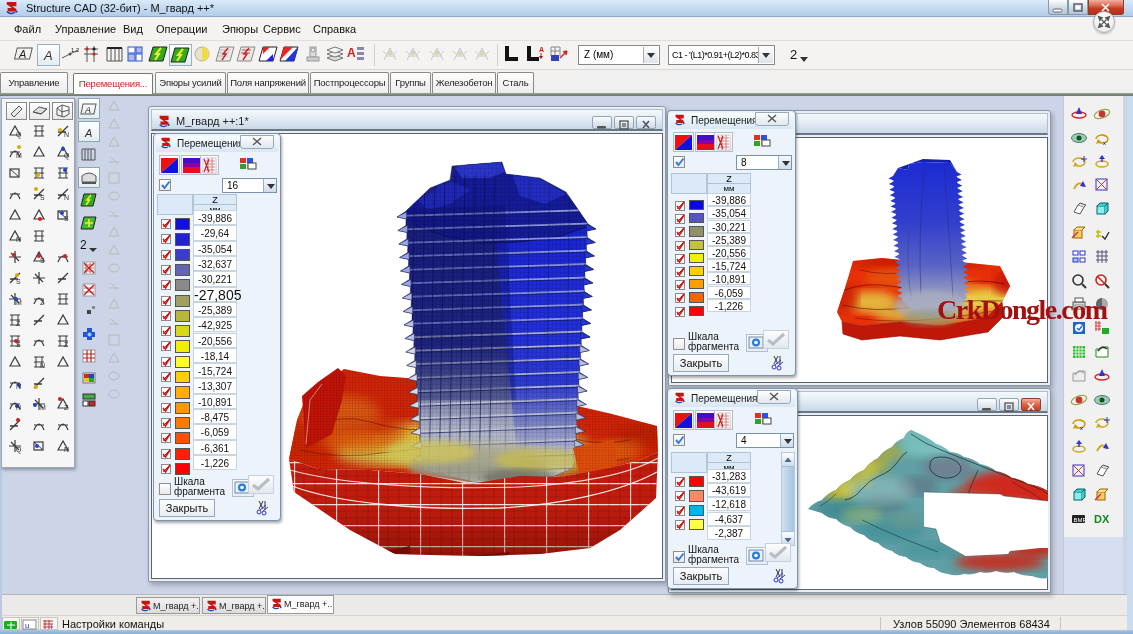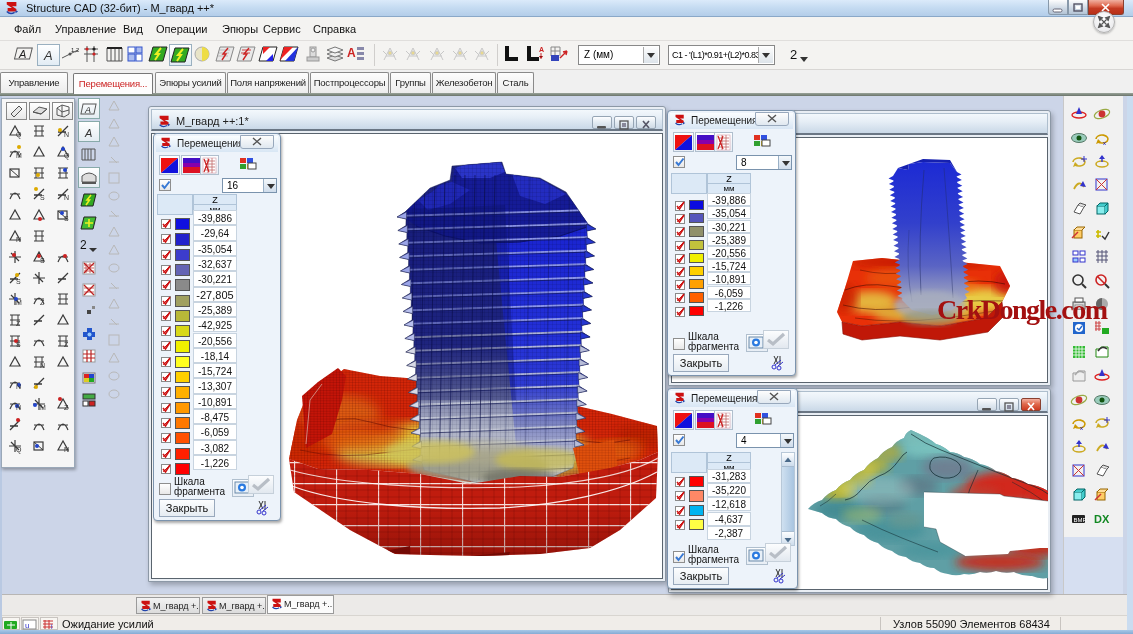--- a/index.html
+++ b/index.html
@@ -809,21 +809,21 @@
     </span>
     <span style="position:absolute;left:21px;top:145.2px;width:15px;height:12.3px;background:#8a8a8a;border:1px solid #555;"></span>
     <span style="position:absolute;left:39px;top:137.3px;width:44px;height:15.3px;background:#fff;border:1px solid #c8d4e0;font-size:10px;text-align:center;line-height:15px;color:#111">-30,221</span>
     <span style="position:absolute;left:7px;top:161.5px;width:10px;height:10px;background:#fff;border:1px solid #8a8a8a;">
       <svg width="10" height="10" style="position:absolute;left:-1px;top:-2px">
         <path d="M2 6 L4.5 9 L9 2" stroke="#cc1111" stroke-width="1.6" fill="none"></path>
         <path d="M2.2 8.8 L8.8 2.2" stroke="#cc1111" stroke-width="1" fill="none"></path>
       </svg>
     </span>
     <span style="position:absolute;left:21px;top:160.5px;width:15px;height:12.3px;background:#a0a060;border:1px solid #555;"></span>
-    <span style="position:absolute;left:39px;top:152.6px;width:44px;height:15.3px;background:#fff;border:1px solid #c8d4e0;font-size:11px;text-align:center;line-height:15px;color:#111">-27,805</span>
+    <span style="position:absolute;left:39px;top:152.6px;width:44px;height:15.3px;background:#fff;border:1px solid #c8d4e0;font-size:14px;text-align:center;line-height:15px;color:#111">-27,805</span>
     <span style="position:absolute;left:7px;top:176.8px;width:10px;height:10px;background:#fff;border:1px solid #8a8a8a;">
       <svg width="10" height="10" style="position:absolute;left:-1px;top:-2px">
         <path d="M2 6 L4.5 9 L9 2" stroke="#cc1111" stroke-width="1.6" fill="none"></path>
         <path d="M2.2 8.8 L8.8 2.2" stroke="#cc1111" stroke-width="1" fill="none"></path>
       </svg>
     </span>
     <span style="position:absolute;left:21px;top:175.8px;width:15px;height:12.3px;background:#b8b838;border:1px solid #555;"></span>
     <span style="position:absolute;left:39px;top:167.9px;width:44px;height:15.3px;background:#fff;border:1px solid #c8d4e0;font-size:10px;text-align:center;line-height:15px;color:#111">-25,389</span>
     <span style="position:absolute;left:7px;top:192.10000000000002px;width:10px;height:10px;background:#fff;border:1px solid #8a8a8a;">
       <svg width="10" height="10" style="position:absolute;left:-1px;top:-2px">
@@ -889,21 +889,21 @@
     </span>
     <span style="position:absolute;left:21px;top:298.2px;width:15px;height:12.3px;background:#ff5000;border:1px solid #555;"></span>
     <span style="position:absolute;left:39px;top:290.3px;width:44px;height:15.3px;background:#fff;border:1px solid #c8d4e0;font-size:10px;text-align:center;line-height:15px;color:#111">-6,059</span>
     <span style="position:absolute;left:7px;top:314.5px;width:10px;height:10px;background:#fff;border:1px solid #8a8a8a;">
       <svg width="10" height="10" style="position:absolute;left:-1px;top:-2px">
         <path d="M2 6 L4.5 9 L9 2" stroke="#cc1111" stroke-width="1.6" fill="none"></path>
         <path d="M2.2 8.8 L8.8 2.2" stroke="#cc1111" stroke-width="1" fill="none"></path>
       </svg>
     </span>
     <span style="position:absolute;left:21px;top:313.5px;width:15px;height:12.3px;background:#ff2000;border:1px solid #555;"></span>
-    <span style="position:absolute;left:39px;top:305.6px;width:44px;height:15.3px;background:#fff;border:1px solid #c8d4e0;font-size:10px;text-align:center;line-height:15px;color:#111">-3,082</span>
+    <span style="position:absolute;left:39px;top:305.6px;width:44px;height:15.3px;background:#fff;border:1px solid #c8d4e0;font-size:10px;text-align:center;line-height:15px;color:#111">-6,361</span>
     <span style="position:absolute;left:7px;top:329.8px;width:10px;height:10px;background:#fff;border:1px solid #8a8a8a;">
       <svg width="10" height="10" style="position:absolute;left:-1px;top:-2px">
         <path d="M2 6 L4.5 9 L9 2" stroke="#cc1111" stroke-width="1.6" fill="none"></path>
         <path d="M2.2 8.8 L8.8 2.2" stroke="#cc1111" stroke-width="1" fill="none"></path>
       </svg>
     </span>
     <span style="position:absolute;left:21px;top:328.8px;width:15px;height:12.3px;background:#ff0000;border:1px solid #555;"></span>
     <span style="position:absolute;left:39px;top:320.9px;width:44px;height:15.3px;background:#fff;border:1px solid #c8d4e0;font-size:10px;text-align:center;line-height:15px;color:#111">-1,226</span>
     <span style="position:absolute;left:5px;top:349px;width:12px;height:12px;background:linear-gradient(#fff,#e8e8e8);border:1px solid #8e8e8e;"></span>
     <span style="position:absolute;left:20px;top:343px;font-size:10px;line-height:10px;color:#111">Шкала<br>фрагмента</span>
@@ -1229,21 +1229,21 @@
     </span>
     <span style="position:absolute;left:21px;top:87.0px;width:15px;height:11.3px;background:#ff0000;border:1px solid #555;"></span>
     <span style="position:absolute;left:39px;top:79.6px;width:44px;height:14.3px;background:#fff;border:1px solid #c8d4e0;font-size:10px;text-align:center;line-height:14px;color:#111">-31,283</span>
     <span style="position:absolute;left:7px;top:102.3px;width:10px;height:10px;background:#fff;border:1px solid #8a8a8a;">
       <svg width="10" height="10" style="position:absolute;left:-1px;top:-2px">
         <path d="M2 6 L4.5 9 L9 2" stroke="#cc1111" stroke-width="1.6" fill="none"></path>
         <path d="M2.2 8.8 L8.8 2.2" stroke="#cc1111" stroke-width="1" fill="none"></path>
       </svg>
     </span>
     <span style="position:absolute;left:21px;top:101.3px;width:15px;height:11.3px;background:#ff8866;border:1px solid #555;"></span>
-    <span style="position:absolute;left:39px;top:93.9px;width:44px;height:14.3px;background:#fff;border:1px solid #c8d4e0;font-size:10px;text-align:center;line-height:14px;color:#111">-35,220</span>
+    <span style="position:absolute;left:39px;top:93.9px;width:44px;height:14.3px;background:#fff;border:1px solid #c8d4e0;font-size:10px;text-align:center;line-height:14px;color:#111">-43,619</span>
     <span style="position:absolute;left:7px;top:116.6px;width:10px;height:10px;background:#fff;border:1px solid #8a8a8a;">
       <svg width="10" height="10" style="position:absolute;left:-1px;top:-2px">
         <path d="M2 6 L4.5 9 L9 2" stroke="#cc1111" stroke-width="1.6" fill="none"></path>
         <path d="M2.2 8.8 L8.8 2.2" stroke="#cc1111" stroke-width="1" fill="none"></path>
       </svg>
     </span>
     <span style="position:absolute;left:21px;top:115.6px;width:15px;height:11.3px;background:#00b4f0;border:1px solid #555;"></span>
     <span style="position:absolute;left:39px;top:108.2px;width:44px;height:14.3px;background:#fff;border:1px solid #c8d4e0;font-size:10px;text-align:center;line-height:14px;color:#111">-12,618</span>
     <span style="position:absolute;left:7px;top:130.9px;width:10px;height:10px;background:#fff;border:1px solid #8a8a8a;">
       <svg width="10" height="10" style="position:absolute;left:-1px;top:-2px">
@@ -1466,19 +1466,19 @@
         <path d="M4 7 h8 M8 4 v7" stroke="#fff"></path>
       </svg></span>
     <span class="abs" style="left:21px;top:1px;width:18px;height:13px;border:1px solid #c8c4c0;background:#f8f6f2;text-align:center"><svg width="16" height="13">
         <rect x="1" y="2" width="13" height="9" fill="#fff" stroke="#888"></rect>
         <text x="3" y="10" font-size="8" fill="#33c">u</text>
       </svg></span>
     <span class="abs" style="left:40px;top:1px;width:18px;height:13px;border:1px solid #c8c4c0;background:#f8f6f2;text-align:center"><svg width="16" height="13">
         <path d="M2 3 h10 M2 6 h10 M2 9 h10 M4 2 v9 M8 2 v9" stroke="#c33"></path>
         <text x="10" y="11" font-size="7" fill="#33c">i</text>
       </svg></span>
-    <span class="abs" style="left:62px;top:2px;color:#111">Ожидание усилий</span>
+    <span class="abs" style="left:62px;top:2px;color:#111">Настройки команды</span>
     <span class="abs" style="left:880px;top:1px;width:1px;height:13px;background:#c8c4c0"></span>
     <span class="abs" style="left:893px;top:2px;color:#111">Узлов 55090 Элементов 68434</span>
     <span class="abs" style="left:1060px;top:1px;width:1px;height:13px;background:#c8c4c0"></span>
   </div>
 <div class="abs" style="left:0;top:630px;width:1133px;height:4px;background:linear-gradient(#a8c8e8,#85abd4)"></div>
 <div class="abs" style="left:0;top:96px;width:2px;height:534px;background:#b9c9e2"></div>
 <div class="abs" style="left:1127px;top:96px;width:6px;height:534px;background:#cadcf0;z-index:45"></div>
 </body></html>

